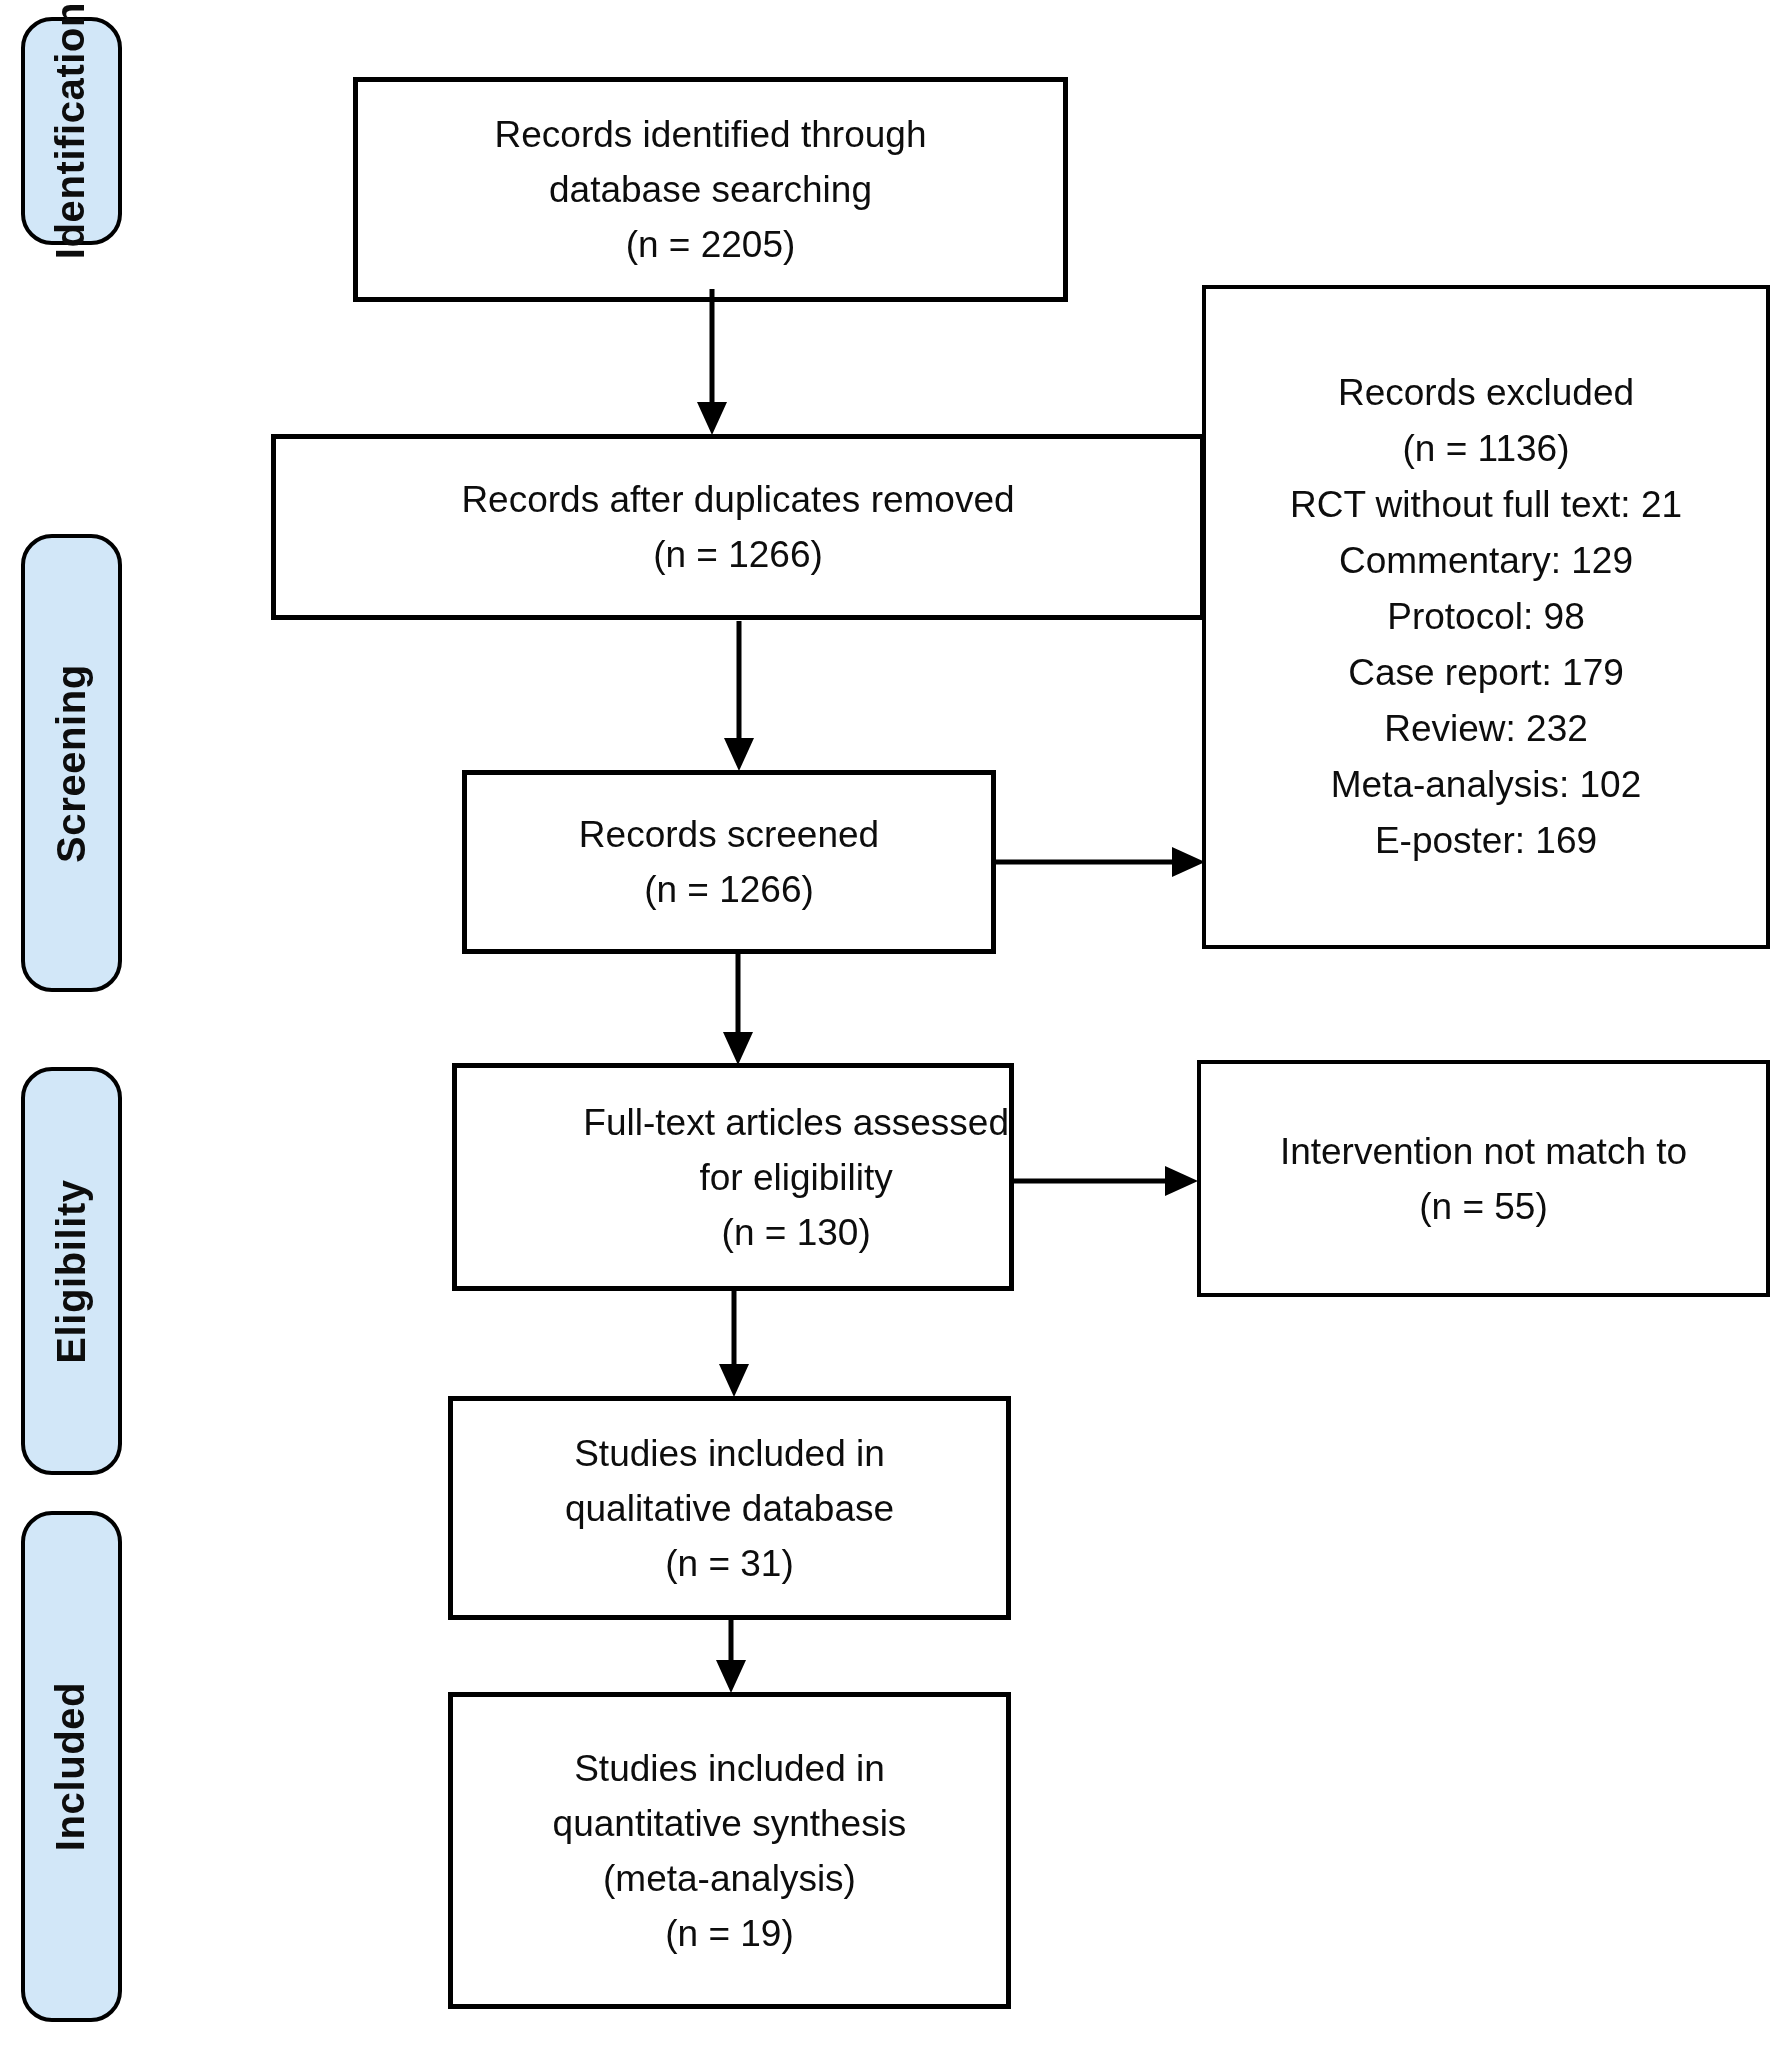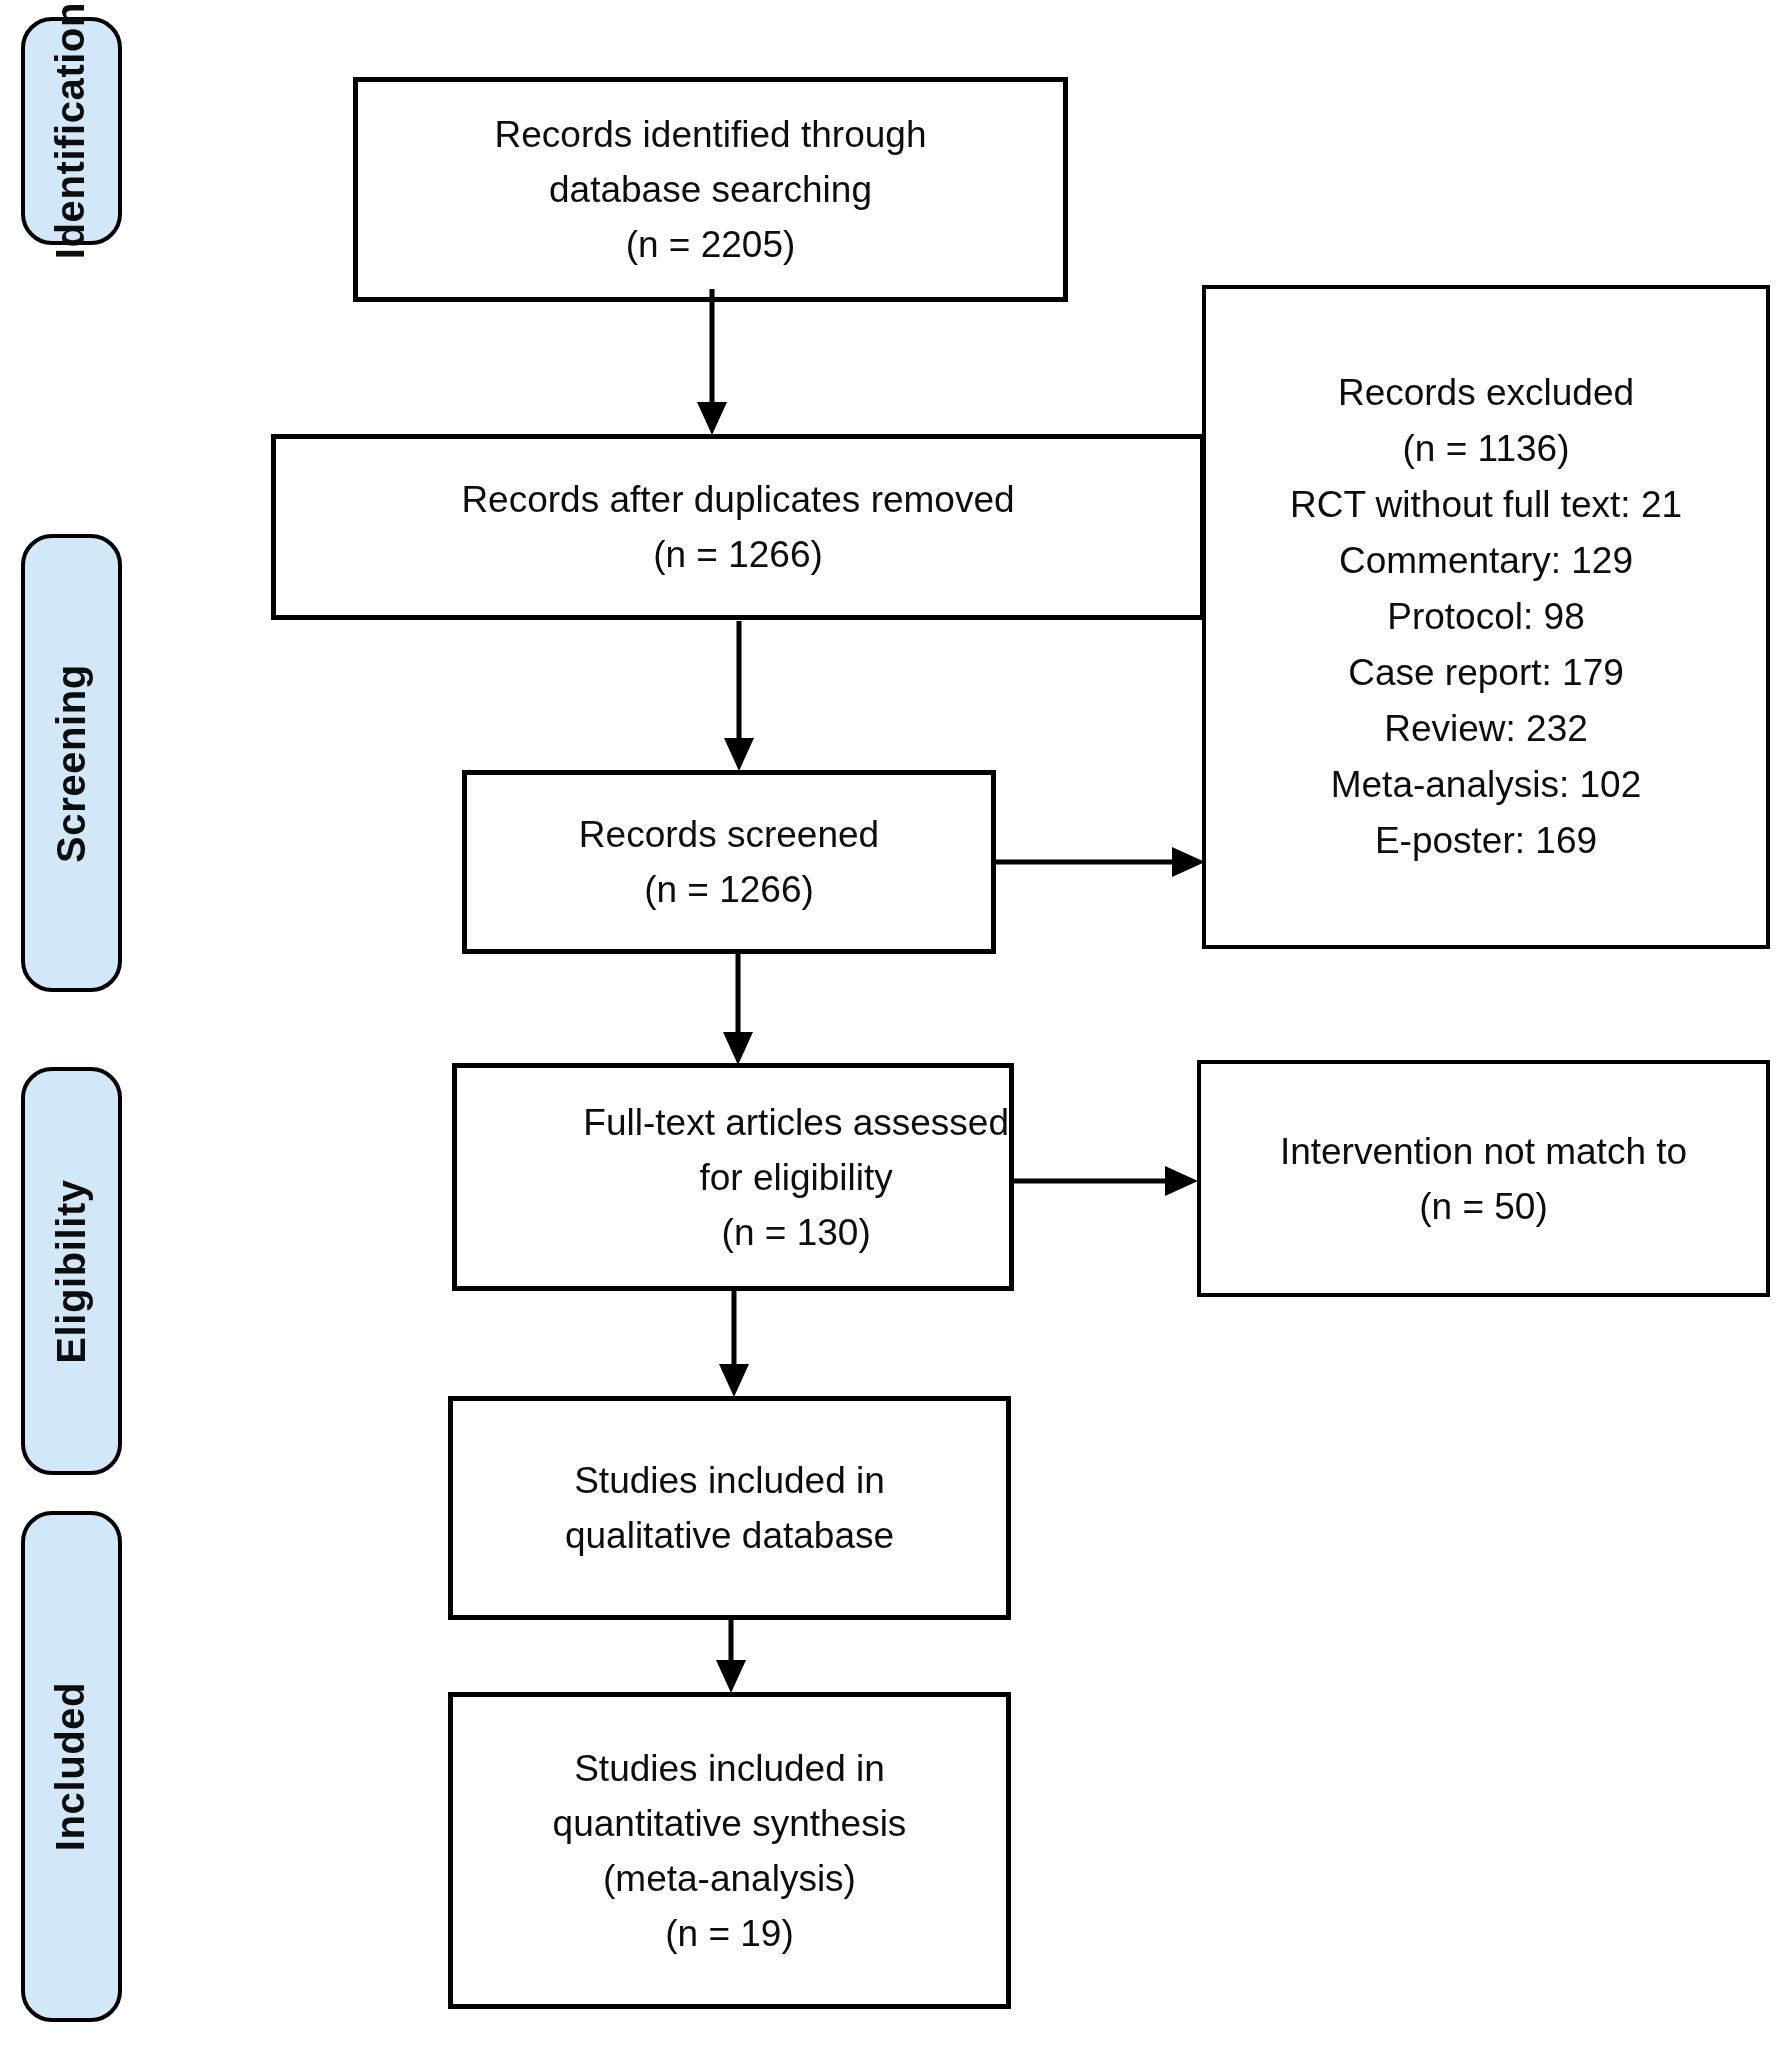--- a/index.html
+++ b/index.html
@@ -136,20 +136,21 @@
       <span class="line">Full-text articles assessed</span>
       <span class="line">for eligibility</span>
       <span class="line">(n = 130)</span>
     </div>
   </div>
 
   <div class="fbox" id="box-5">
     <div>
       <span class="line">Studies included in</span>
       <span class="line">qualitative database</span>
+      <span class="line">(n = 31)</span>
     </div>
   </div>
 
   <div class="fbox" id="box-6">
     <div>
       <span class="line">Studies included in</span>
       <span class="line">quantitative synthesis</span>
       <span class="line">(meta-analysis)</span>
       <span class="line">(n = 19)</span>
     </div>
@@ -165,21 +166,21 @@
       <span class="line">Case report: 179</span>
       <span class="line">Review: 232</span>
       <span class="line">Meta-analysis: 102</span>
       <span class="line">E-poster: 169</span>
     </div>
   </div>
 
   <div class="fbox" id="box-intervention">
     <div>
       <span class="line">Intervention not match to</span>
-      <span class="line">(n = 50)</span>
+      <span class="line">(n = 55)</span>
     </div>
   </div>
 
   <div class="arrow" id="arrow-1">
     <div class="shaft-v"></div>
     <div class="head-v"></div>
   </div>
   <div class="arrow" id="arrow-2">
     <div class="shaft-v"></div>
     <div class="head-v"></div>

